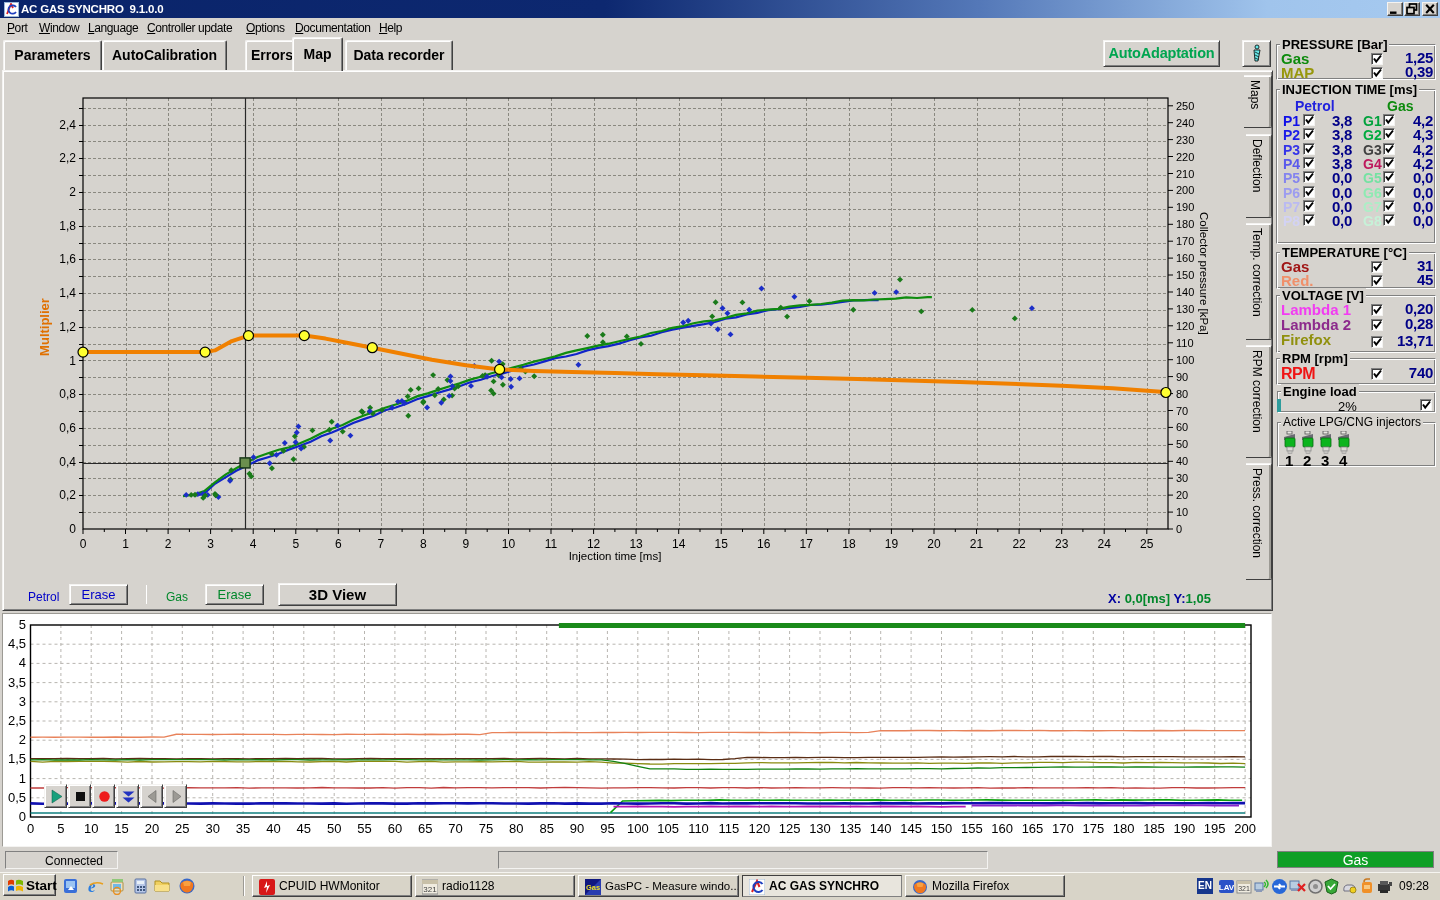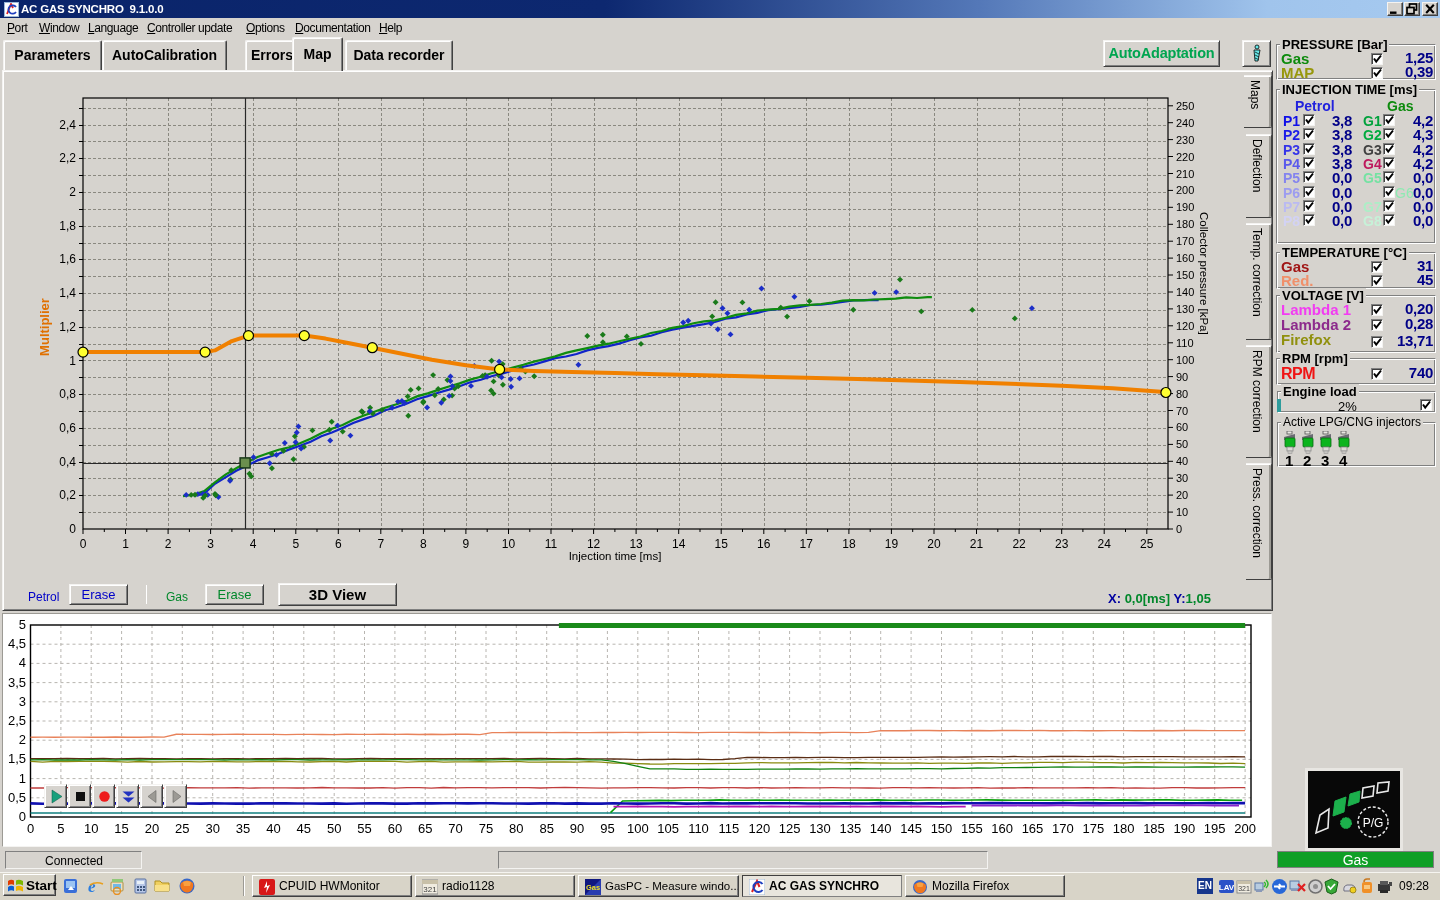--- a/index.html
+++ b/index.html
@@ -450,21 +450,21 @@
         </svg>
       </div>
 <span class="abs val" style="right:7px;top:169.2px;font-size:15px;">0,0</span>
 <span class="abs" style="left:1283px;top:184.5px;color:#9c9cf0;font-size:14px;font-weight:bold;white-space:nowrap;">P6</span>
 <div class="cb" style="left:1303px;top:185.5px;">
         <svg width="11" height="11" viewBox="0 0 11 11">
           <path d="M2 4.5 L4.2 7.5 L9 1.5" stroke="#000" stroke-width="2" fill="none"></path>
         </svg>
       </div>
 <span class="abs val" style="right:88px;top:183.5px;font-size:15px;">0,0</span>
-<span class="abs" style="left:1363px;top:184.5px;color:#8eeab2;font-size:14px;font-weight:normal;white-space:nowrap;margin-left:32px;">G6</span>
+<span class="abs" style="left:1363px;top:184.5px;color:#8eeab2;font-size:14px;font-weight:bold;white-space:nowrap;">G6</span>
 <div class="cb" style="left:1383px;top:185.5px;">
         <svg width="11" height="11" viewBox="0 0 11 11">
           <path d="M2 4.5 L4.2 7.5 L9 1.5" stroke="#000" stroke-width="2" fill="none"></path>
         </svg>
       </div>
 <span class="abs val" style="right:7px;top:183.5px;font-size:15px;">0,0</span>
 <span class="abs" style="left:1283px;top:198.8px;color:#babaf2;font-size:14px;font-weight:bold;white-space:nowrap;">P7</span>
 <div class="cb" style="left:1303px;top:199.8px;">
         <svg width="11" height="11" viewBox="0 0 11 11">
           <path d="M2 4.5 L4.2 7.5 L9 1.5" stroke="#000" stroke-width="2" fill="none"></path>
@@ -667,37 +667,25 @@
         <path d="M5.5 6.5 L17.5 6.5 L11.5 11.5 Z" fill="#2233c0"></path>
         <path d="M5.5 12.5 L17.5 12.5 L11.5 17.5 Z" fill="#2233c0"></path>
       </svg></div>
 <div class="btn" style="left:140px;top:784px;width:23px;height:24px;"><svg width="23" height="23" viewBox="0 0 23 23">
         <path d="M15 5.5 L7 11.5 L15 17.5 Z" fill="#9c9a94" stroke="#6a6a66" stroke-width="0.6"></path>
       </svg></div>
 <div class="btn" style="left:164px;top:784px;width:23px;height:24px;"><svg width="23" height="23" viewBox="0 0 23 23">
         <path d="M8 5.5 L16 11.5 L8 17.5 Z" fill="#9c9a94" stroke="#6a6a66" stroke-width="0.6"></path>
       </svg></div>
 
-  <div class="scell" style="left:5px;width:137px;">
+  <div class="scell" style="left:5px;width:113px;">
       <span style="position:absolute;left:39px;top:2px;">Connected</span>
     </div>
   <div class="scell" style="left:498px;width:490px;"></div>
 
-  <div class="abs" id="logo" style="left:1305px;top:768px;width:98px;height:83px;background:#080808;border:3px solid #e8e6e2;">
-      <svg width="92" height="77" viewBox="0 0 92 77" style="position:absolute;left:0;top:0;">
-<path d="M8 62 L12 44 L21 38 L20 57 Z" fill="none" stroke="#e8e8e8" stroke-width="1.6"></path>
-<path d="M25 45 L27 30 L38 26 L36 41 Z" fill="#1cb04c" stroke="#1cb04c"></path>
-<path d="M40 35 L42 23 L52 20 L51 31 Z" fill="#1cb04c" stroke="#1cb04c"></path>
-<path d="M54 27 L55 17 L66 15 L65 25 Z" fill="none" stroke="#e8e8e8" stroke-width="1.6"></path>
-<path d="M69 22 L70 12 L81 11 L80 20 Z" fill="none" stroke="#e8e8e8" stroke-width="1.6"></path>
-<circle cx="38" cy="52" r="5.5" fill="#1cb04c" stroke="#1cb04c" stroke-dasharray="2 1"></circle>
-<circle cx="65" cy="51" r="15" fill="none" stroke="#f0f0f0" stroke-width="1.4" stroke-dasharray="3 2"></circle>
-<text x="65" y="56" font-size="12" fill="#fff" text-anchor="middle" font-family="Liberation Sans">P/G</text>
-</svg>
-    </div>
   <div class="abs" style="left:1277px;top:851px;width:157px;height:17px;background:#0f9f26;border:1px solid #808080;text-align:center;color:#fff;font-size:14px;line-height:16px;">Gas</div>
 
   <div class="abs" id="taskbar"></div>
   <div class="abs" id="startbtn" style="left:3px;top:874px;width:53px;height:22px;background:#d8d4c8;border:1px solid #404040;border-top-color:#fff;border-left-color:#fff;box-shadow:inset -1px -1px 0 #808080;">
     <svg width="17" height="17" viewBox="0 0 17 17" style="position:absolute;left:3px;top:2px;">
 <path d="M1 4 Q4 2 7 3.5 L7 8 Q4 6.5 1 8.5 Z" fill="#e03c00"></path>
 <path d="M9 3.5 Q12 2 16 4 L16 8.5 Q12 6.5 9 8 Z" fill="#7db700"></path>
 <path d="M1 10 Q4 8 7 9.5 L7 14 Q4 12.5 1 14.5 Z" fill="#0b5fd6"></path>
 <path d="M9 9.5 Q12 8 16 10 L16 14.5 Q12 12.5 9 14 Z" fill="#f0b400"></path>
 </svg>

